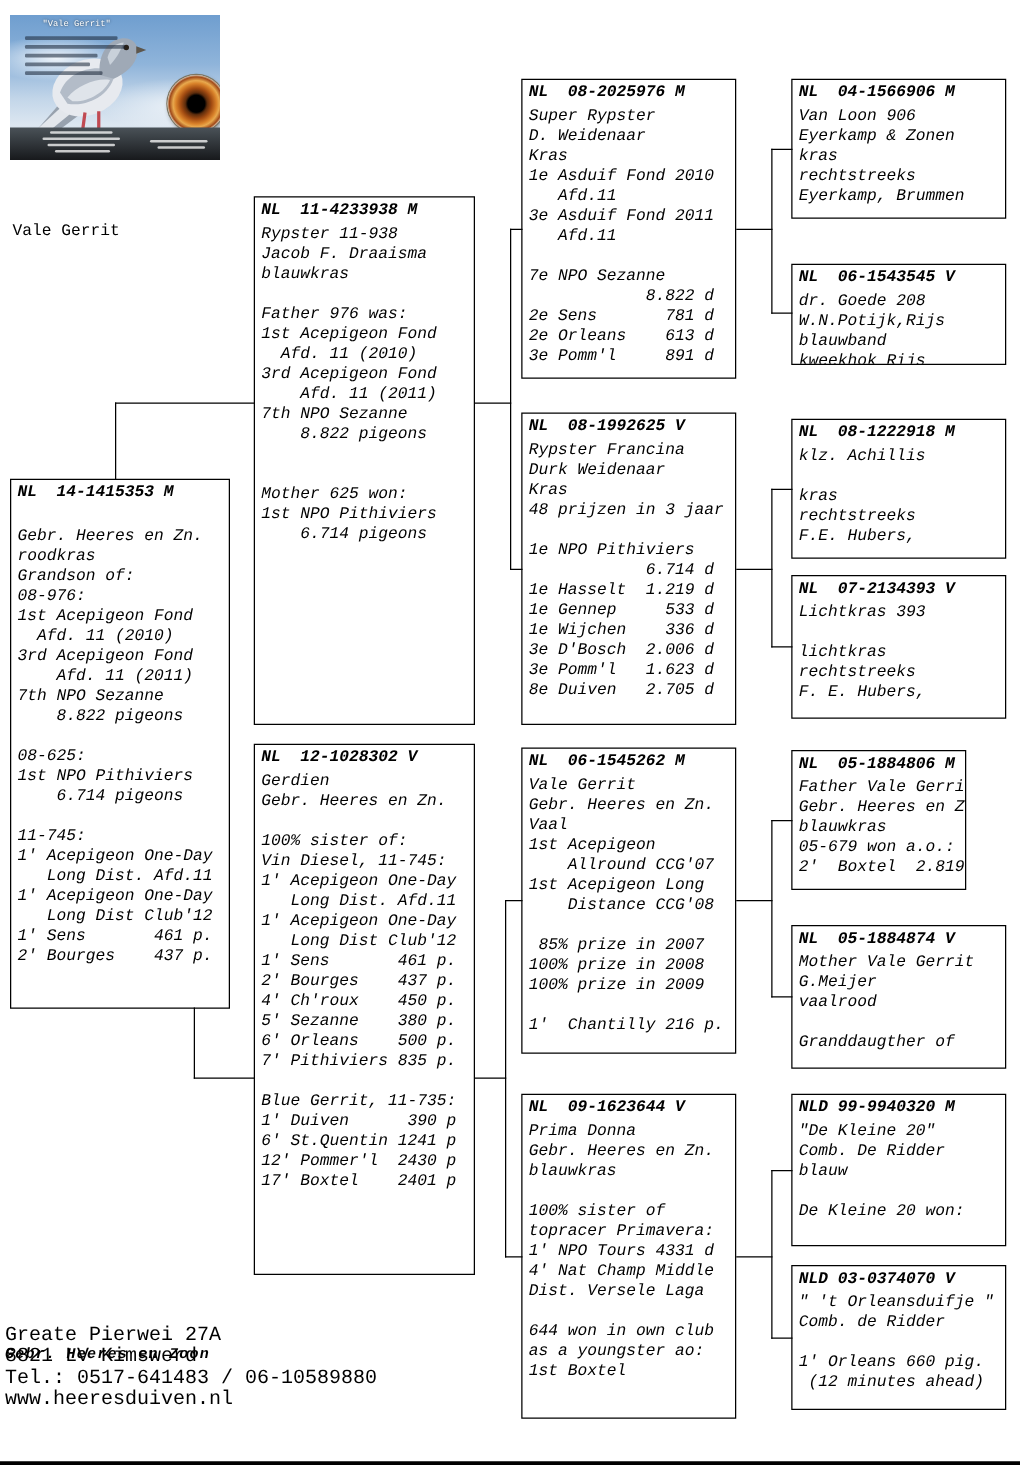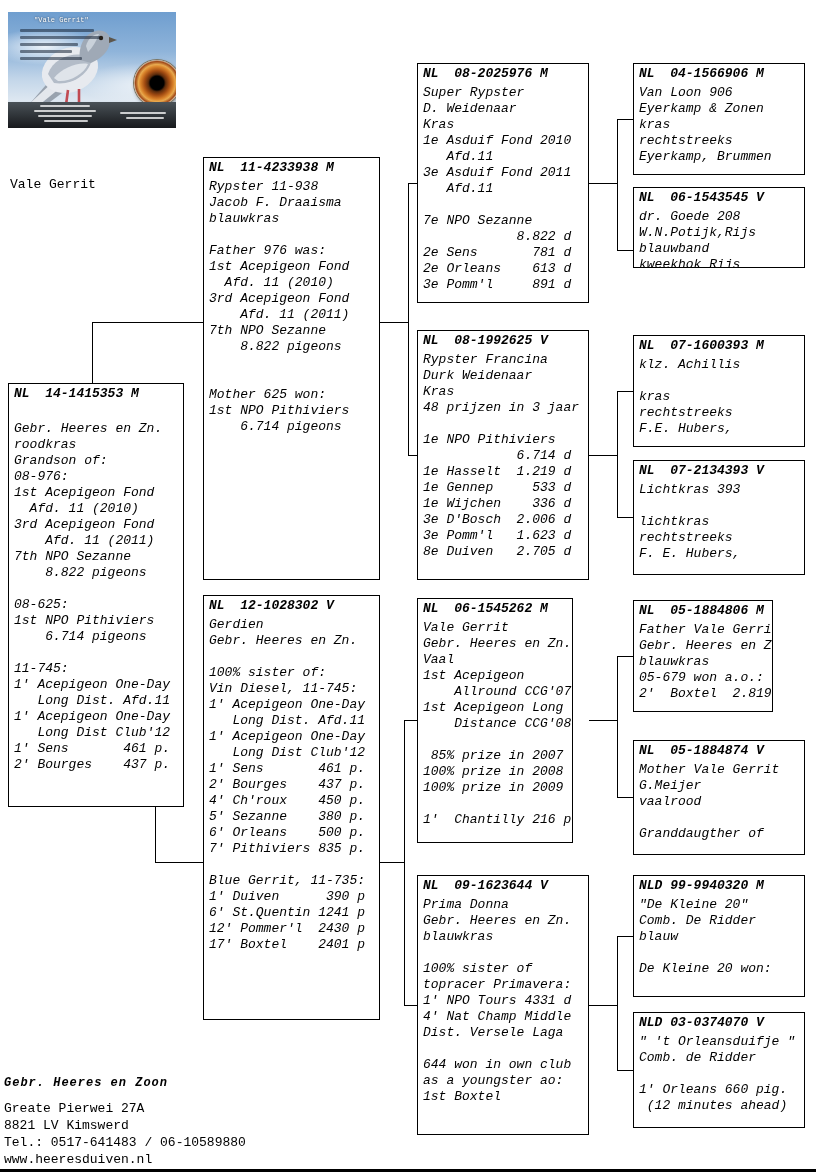--- a/index.html
+++ b/index.html
@@ -45,21 +45,21 @@
     position:absolute;left:126px;top:48px;width:46px;height:46px;border-radius:50%;
     background:radial-gradient(circle at 50% 50%,
       #000 0 21%, #5d2c0c 27%, #a34c12 38%, #d9822a 50%, #e8a94e 57%,
       #a04a1a 66%, #ecdfc4 72%, #d9cdb0 80%, #bfb398 92%, #a79c84 100%);
     box-shadow:0 0 0 1px #7d7663, 1px 2px 4px rgba(0,0,0,.45);
   }
   .pigeon-svg{position:absolute;left:0;top:0;}
   .subject-name{position:absolute;left:10px;top:177px;font-size:13px;}
   
   .owner{position:absolute;left:4px;top:1076px;font-size:12px;font-weight:bold;letter-spacing:1px;font-style:italic;}
-  .addr{position:absolute;left:4px;font-size:13px;line-height:17px;margin-top:40px;}
+  .addr{position:absolute;left:4px;font-size:16px;line-height:17px;}
   .credit{
     position:absolute;right:3px;top:1199px;font-size:10px;font-weight:bold;font-style:italic;
   }
   .page-edge{position:absolute;left:0;right:0;bottom:0;height:3px;background:#000;}
 </style>
 </head>
 <body>
 
 <div class="page">
 
@@ -193,21 +193,21 @@
 
 1e NPO Pithiviers
             6.714 d
 1e Hasselt  1.219 d
 1e Gennep     533 d
 1e Wijchen    336 d
 3e D'Bosch  2.006 d
 3e Pomm'l   1.623 d
 8e Duiven   2.705 d</div>
   </div>
-  <div class="pbox" style="left:417px;top:598px;width:156px;height:245px">
+  <div class="pbox" style="left:417px;top:598px;width:172px;height:245px">
     <div class="ring">NL  06-1545262 M</div>
     <div class="btext">Vale Gerrit
 Gebr. Heeres en Zn.
 Vaal
 1st Acepigeon
     Allround CCG'07
 1st Acepigeon Long
     Distance CCG'08
 
  85% prize in 2007
@@ -234,29 +234,29 @@
   </div>
 
   <div class="pbox" style="left:633px;top:63px;width:172px;height:112px">
     <div class="ring">NL  04-1566906 M</div>
     <div class="btext">Van Loon 906
 Eyerkamp &amp; Zonen
 kras
 rechtstreeks
 Eyerkamp, Brummen</div>
   </div>
-  <div class="pbox" style="left:633px;top:187px;width:172px;height:81px">
+  <div class="pbox" style="left:633px;top:211px;width:172px;height:81px">
     <div class="ring">NL  06-1543545 V</div>
     <div class="btext">dr. Goede 208
 W.N.Potijk,Rijs
 blauwband
 kweekhok Rijs</div>
   </div>
   <div class="pbox" style="left:633px;top:335px;width:172px;height:112px">
-    <div class="ring">NL  07-1600393 M</div>
+    <div class="ring">NL  08-1222918 M</div>
     <div class="btext">klz. Achillis
 
 kras
 rechtstreeks
 F.E. Hubers,</div>
   </div>
   <div class="pbox" style="left:633px;top:460px;width:172px;height:115px">
     <div class="ring">NL  07-2134393 V</div>
     <div class="btext">Lichtkras 393
 

